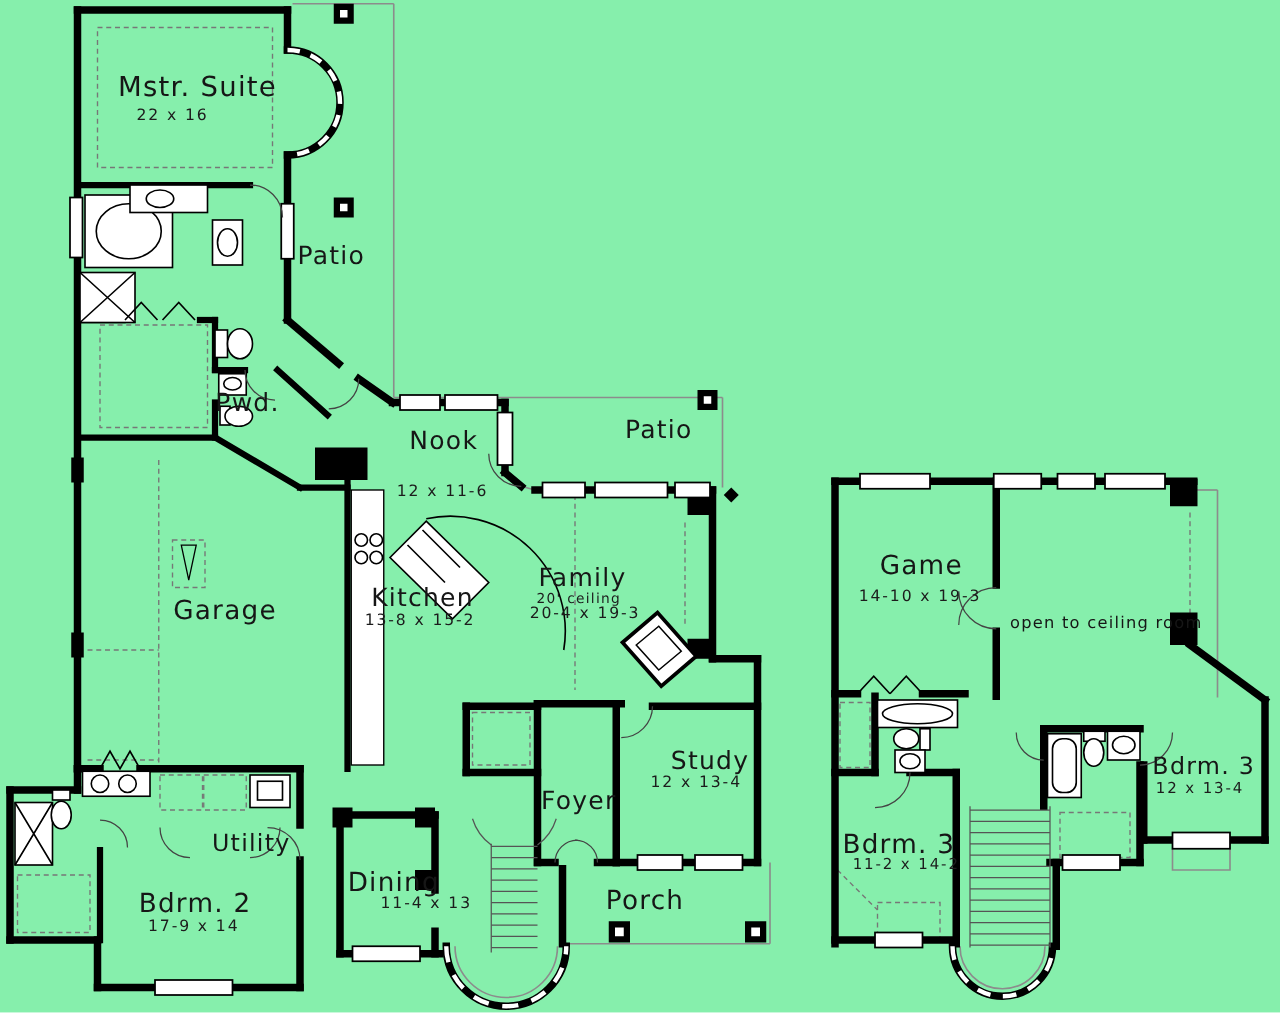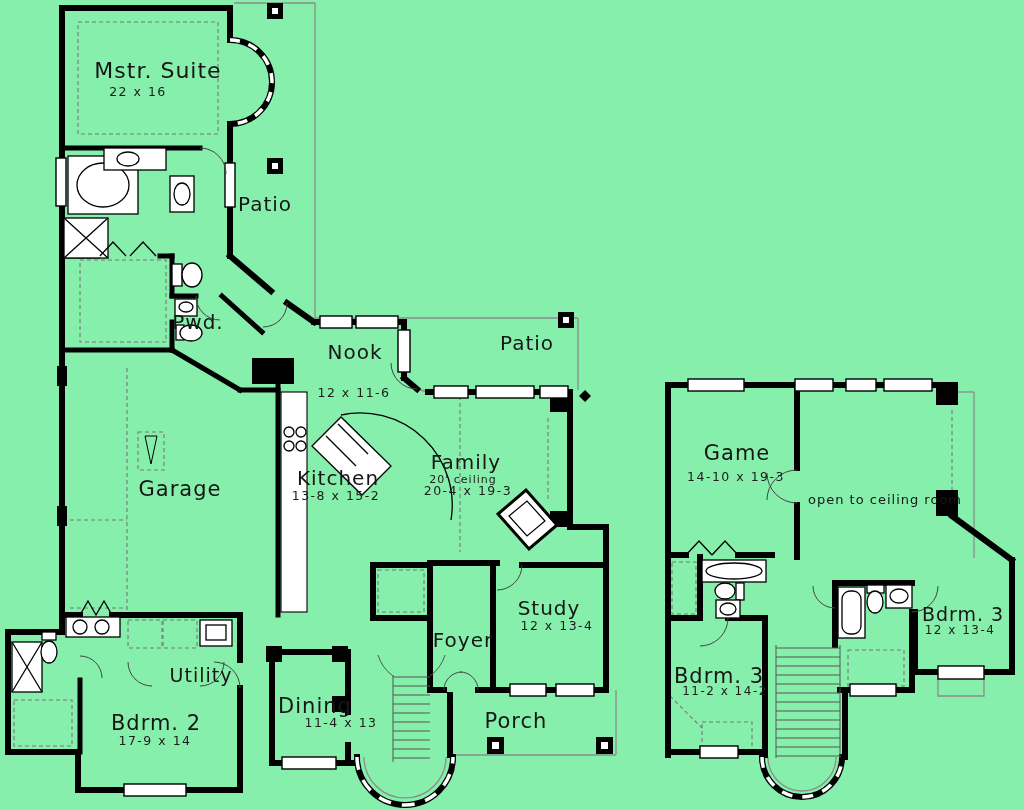--- a/index.html
+++ b/index.html
@@ -367,21 +367,21 @@
 <div class="lbl room" style="left:527px;top:343px;">Patio</div>
 <div class="lbl room-lg" style="left:180px;top:489px;">Garage</div>
 
 <div class="lbl room" style="left:338px;top:478px;">Kitchen</div>
 <div class="lbl dims" style="left:336px;top:496px;">13-8 x 15-2</div>
 
 <div class="lbl room" style="left:466px;top:462px;">Family</div>
 <div class="lbl note" style="left:463px;top:479px;text-align:right;">20' ceiling</div>
 <div class="lbl dims" style="left:468px;top:491px;">20-4 x 19-3</div>
 
-<div class="lbl room" style="left:549px;top:608px;">Study</div>
+<div class="lbl room" style="left:568px;top:608px;">Study</div>
 <div class="lbl dims" style="left:557px;top:626px;">12 x 13-4</div>
 
 <div class="lbl room" style="left:181px;top:675px;font-size:19px;margin-left:20px;">Utility</div>
 <div class="lbl room" style="left:463px;top:640px;">Foyer</div>
 
 <div class="lbl room-lg" style="left:156px;top:723px;text-align:right;">Bdrm. 2</div>
 <div class="lbl dims" style="left:155px;top:741px;">17-9 x 14</div>
 
 <div class="lbl room-lg" style="left:315px;top:706px;">Dining</div>
 <div class="lbl dims" style="left:301px;top:723px;margin-left:40px;">11-4 x 13</div>

